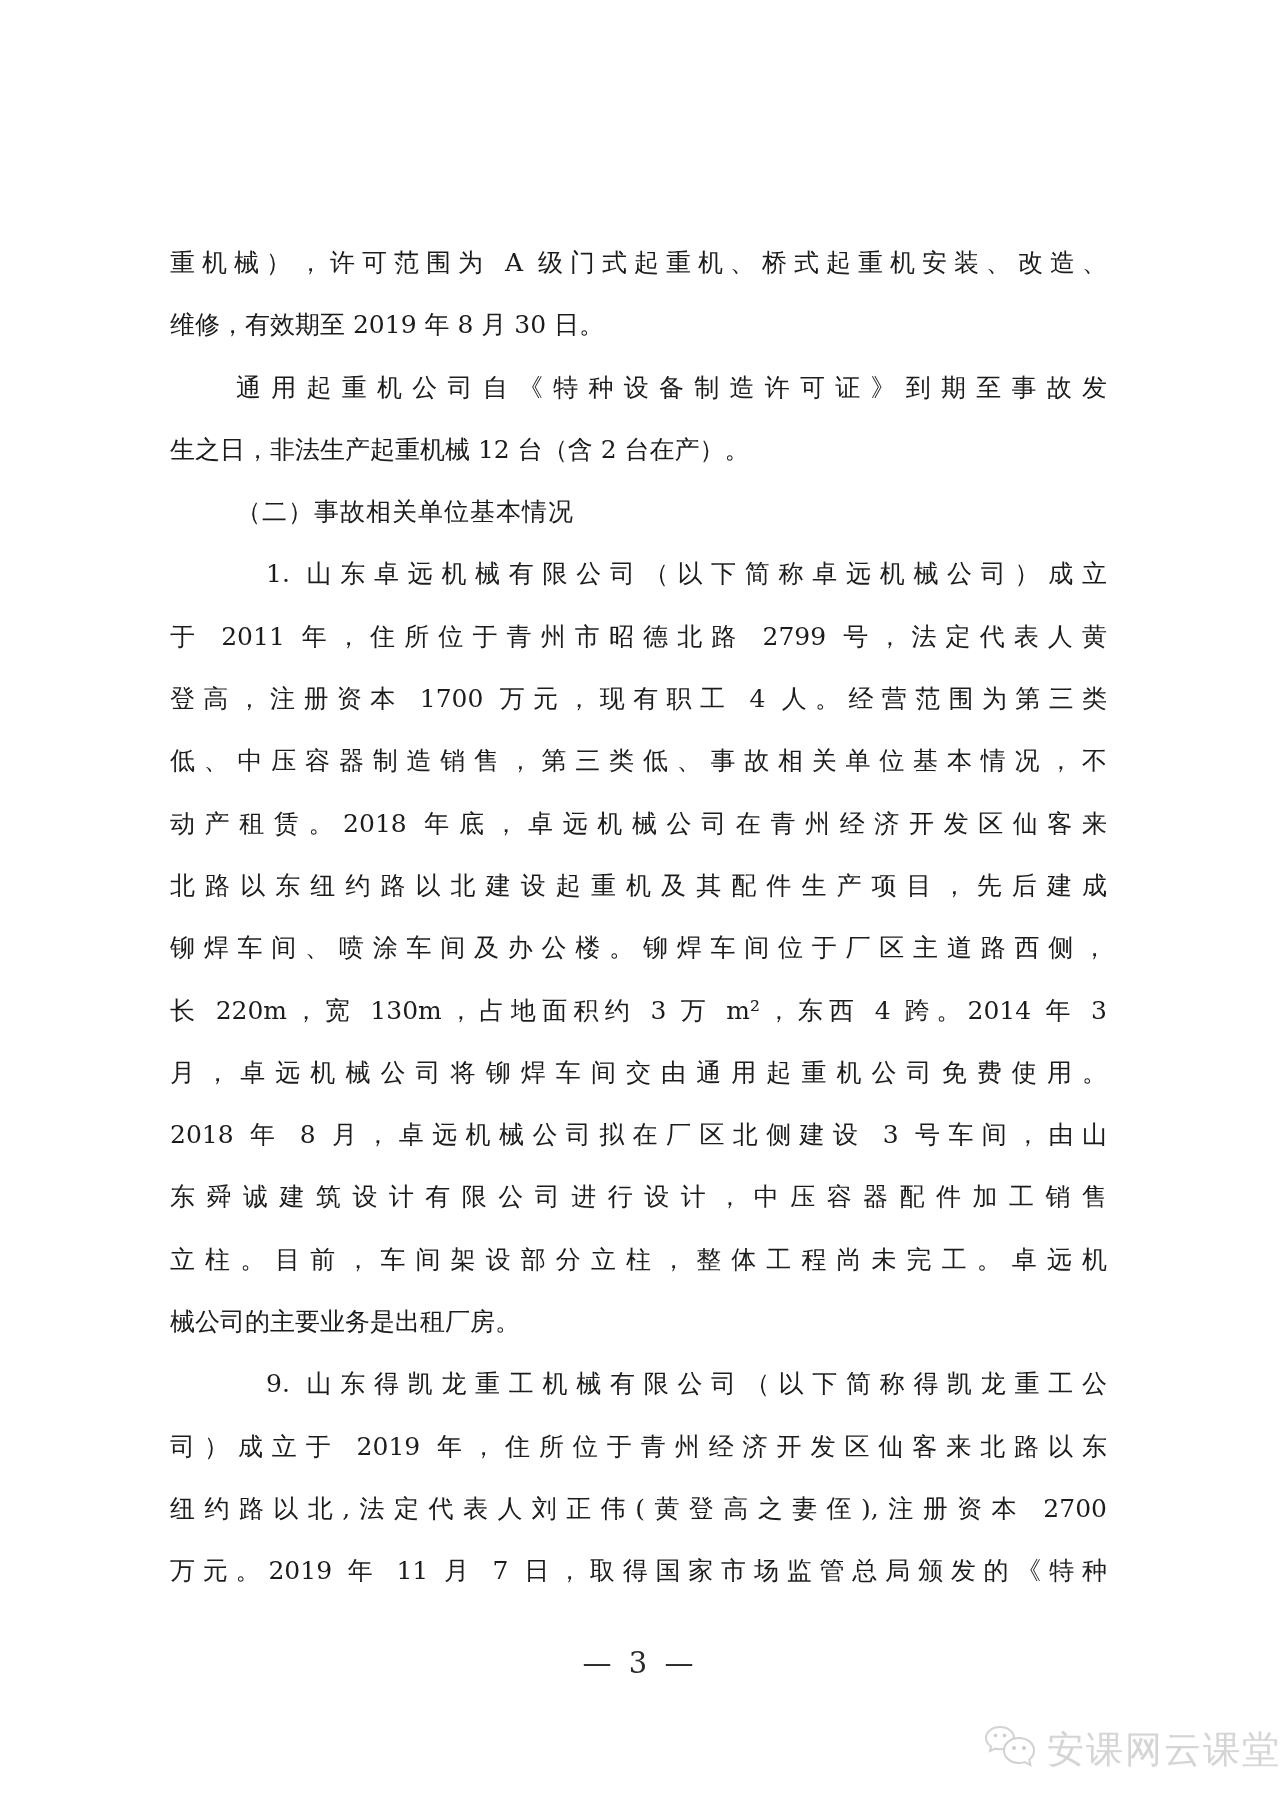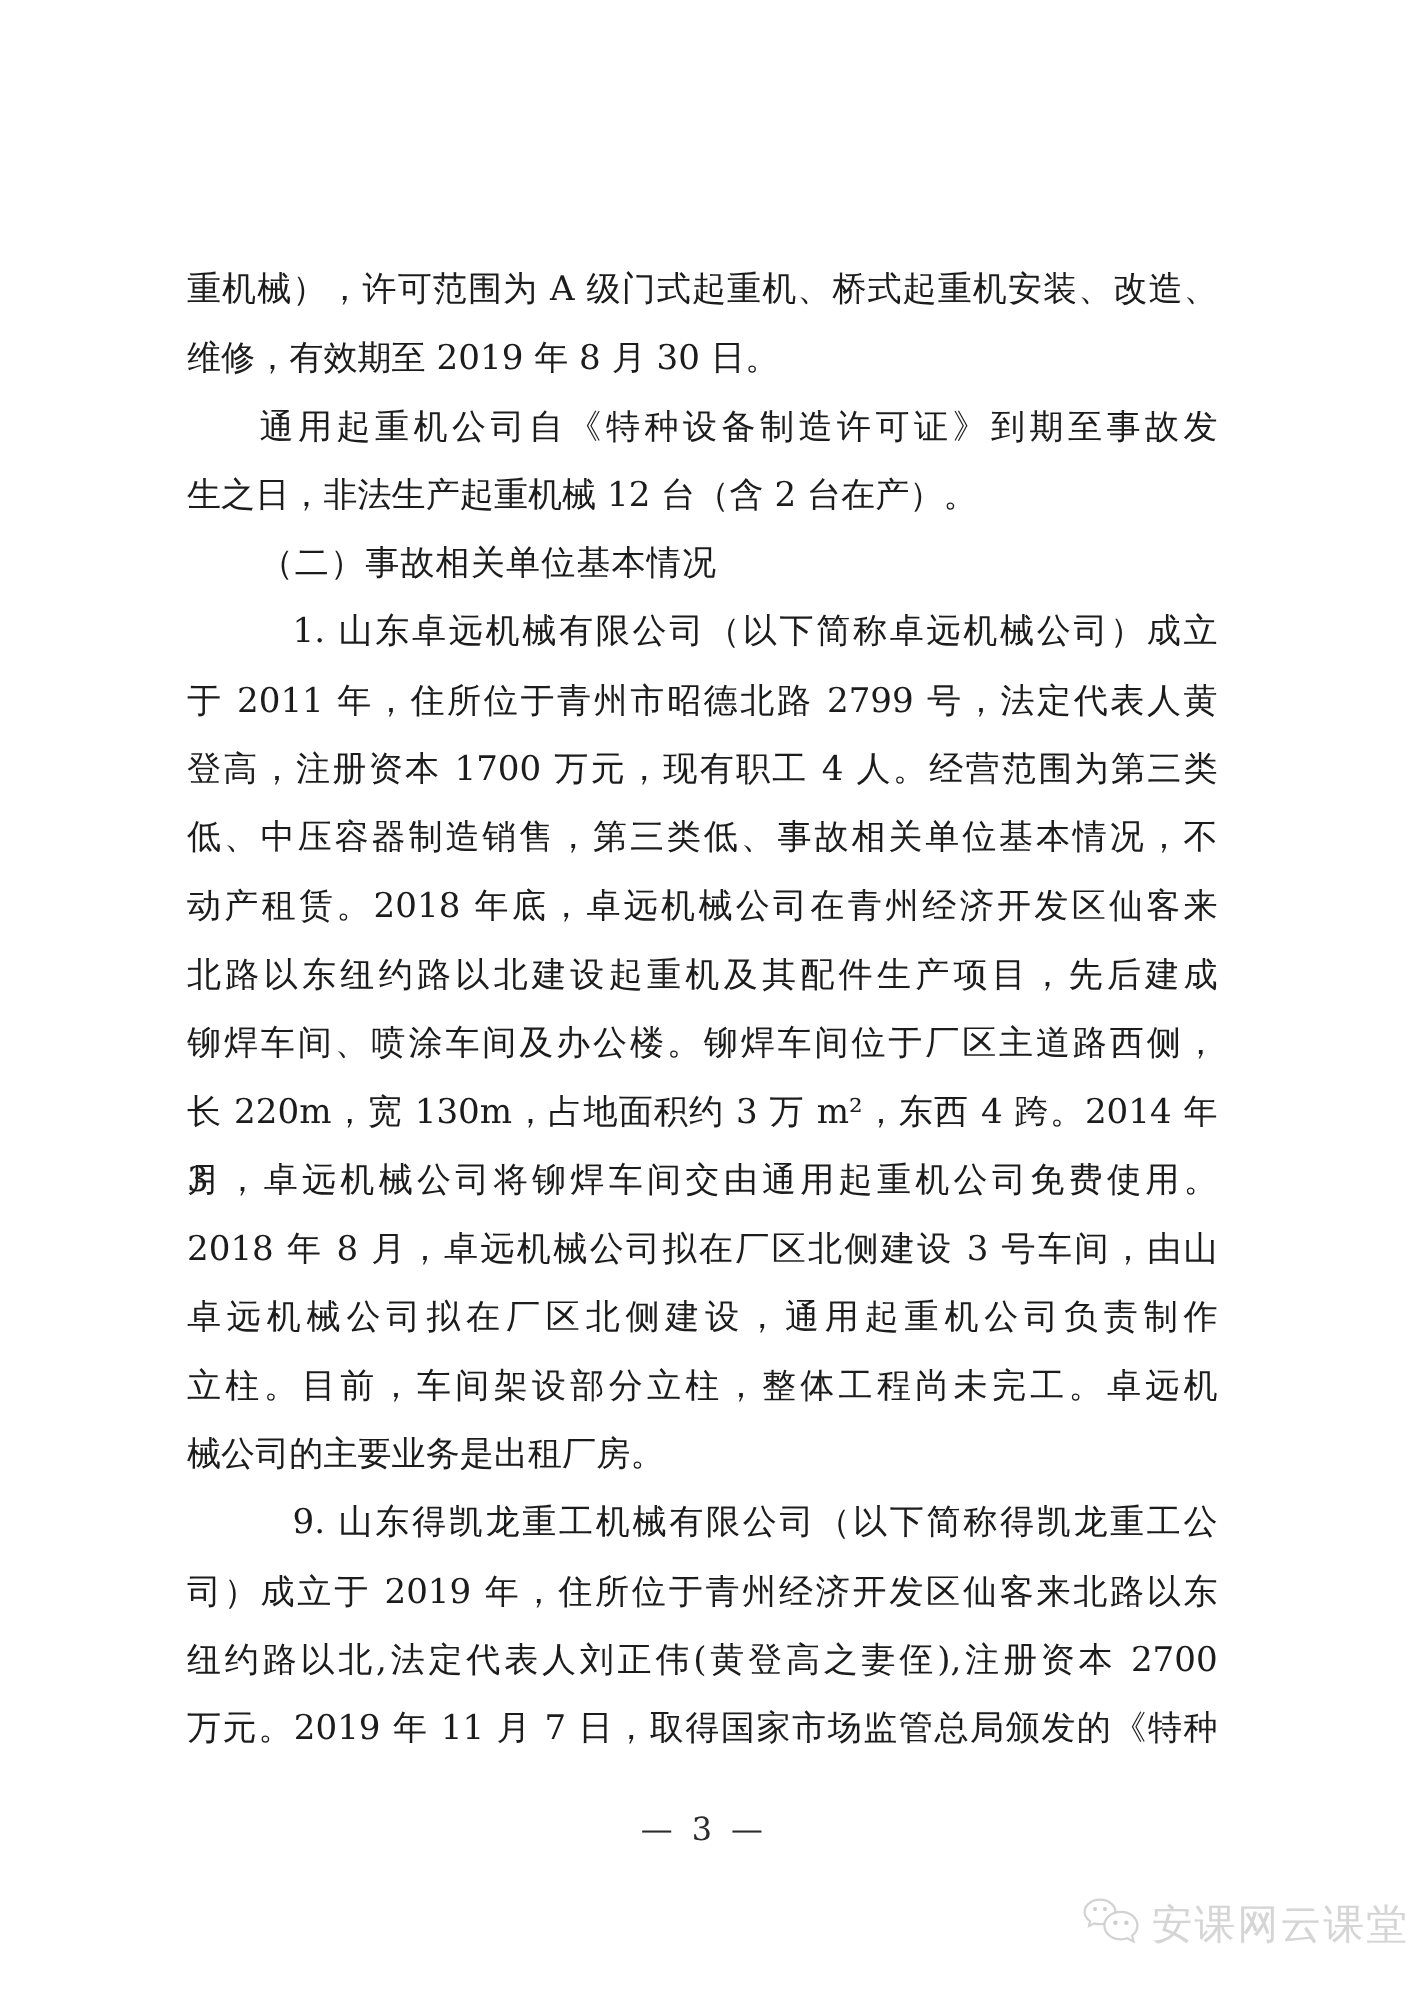--- a/index.html
+++ b/index.html
@@ -13,21 +13,21 @@
     height: 1810px;
     background: #ffffff;
     overflow: hidden;
     font-family: "DejaVu Serif", "Liberation Serif", serif;
   }
   .content {
     position: absolute;
     left: 170px;
     top: 232px;
     width: 937px;
-    font-size: 31px;
+    font-size: 25px;
     color: #1c1c1c;
   }
   .line {
     height: 62.3px;
     line-height: 62.3px;
   }
   .just {
     text-align: justify;
     text-align-last: justify;
   }
@@ -78,21 +78,21 @@
     <div class="line just indnum">1. 山东卓远机械有限公司（以下简称卓远机械公司）成立</div>
     <div class="line just">于 2011 年，住所位于青州市昭德北路 2799 号，法定代表人黄</div>
     <div class="line just">登高，注册资本 1700 万元，现有职工 4 人。经营范围为第三类</div>
     <div class="line just">低、中压容器制造销售，第三类低、事故相关单位基本情况，不</div>
     <div class="line just">动产租赁。2018 年底，卓远机械公司在青州经济开发区仙客来</div>
     <div class="line just">北路以东纽约路以北建设起重机及其配件生产项目，先后建成</div>
     <div class="line just">铆焊车间、喷涂车间及办公楼。铆焊车间位于厂区主道路西侧，</div>
     <div class="line just">长 220m，宽 130m，占地面积约 3 万 m²，东西 4 跨。2014 年 3</div>
     <div class="line just">月，卓远机械公司将铆焊车间交由通用起重机公司免费使用。</div>
     <div class="line just">2018 年 8 月，卓远机械公司拟在厂区北侧建设 3 号车间，由山</div>
-    <div class="line just">卓远机械公司拟在厂区北侧建设，通用起重机公司负责制作</div>
+    <div class="line just">东舜诚建筑设计有限公司进行设计，中压容器配件加工销售</div>
     <div class="line just">立柱。目前，车间架设部分立柱，整体工程尚未完工。卓远机</div>
     <div class="line plain">械公司的主要业务是出租厂房。</div>
     <div class="line just indnum">9. 山东得凯龙重工机械有限公司（以下简称得凯龙重工公</div>
     <div class="line just">司）成立于 2019 年，住所位于青州经济开发区仙客来北路以东</div>
     <div class="line just">纽约路以北,法定代表人刘正伟(黄登高之妻侄),注册资本 2700</div>
     <div class="line just">万元。2019 年 11 月 7 日，取得国家市场监管总局颁发的《特种</div>
   </div>
 
   <div class="page-number">— 3 —</div>
 

